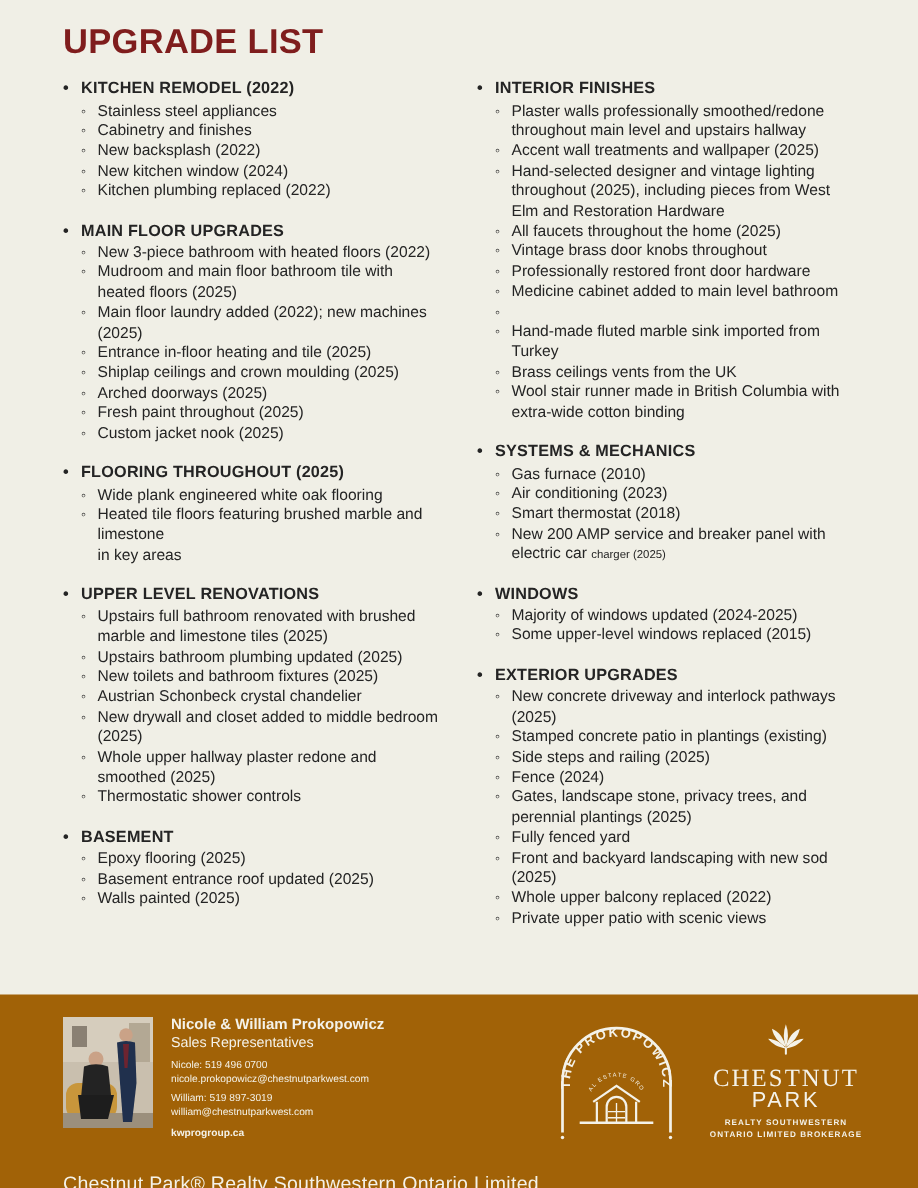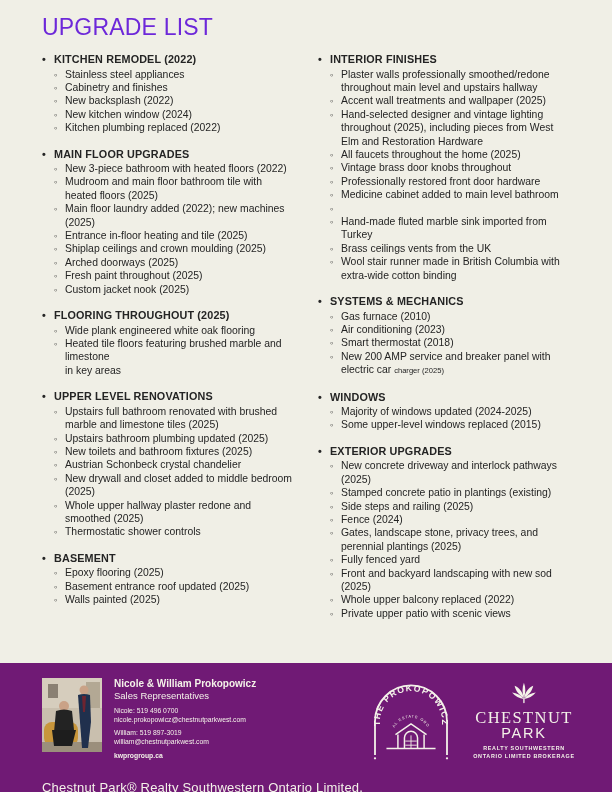--- a/index.html
+++ b/index.html
@@ -8,38 +8,38 @@
     background:#f0efe6;
     font-family:"Liberation Sans","DejaVu Sans",sans-serif;
     color:#242424;
     overflow:hidden;
     position:relative;
   }
   .content{padding:14px 34px 0 42px;}
   .page-title{
     margin:0 0 12px 0;
     font-size:23px;
-    font-weight:400;
+    font-weight:700;
     letter-spacing:.2px;
-    color:#6d28d9;
+    color:#7f1d1d;
   }
   .columns{display:flex;gap:16px;}
   .col{flex:1;min-width:0;padding-right:10px;}
   .section{margin-bottom:13px;}
   .sec-header{display:flex;align-items:flex-start;font-weight:700;font-size:10.8px;line-height:13.5px;letter-spacing:.15px;}
   .hb{width:12px;flex:0 0 12px;font-size:10.8px;}
   ul.items{list-style:none;margin:1px 0 0 0;padding:0 0 0 12px;}
   ul.items li{display:flex;align-items:flex-start;font-size:10.4px;line-height:13.4px;}
   .ib{width:11px;flex:0 0 11px;font-size:9.5px;color:#2b2b2b;}
   .itx{white-space:pre-line;}
   .itx .small{font-size:7.6px;}
   
   .footer{
     position:absolute;left:0;bottom:0;width:612px;height:129px;
-    background:#701a75;color:#f4f2e9;box-sizing:border-box;
+    background:#a16207;color:#f4f2e9;box-sizing:border-box;
     padding:15px 36px 0 42px;
   }
   .footer-main{display:flex;align-items:flex-start;}
   .photo{width:60px;height:74px;flex:0 0 60px;overflow:hidden;background:#cfc6b8;}
   .photo svg{display:block;}
   .agent-info{margin-left:12px;}
   .agent-name{font-size:10px;font-weight:700;line-height:12px;}
   .agent-role{font-size:9.5px;line-height:12px;}
   .contact-block{font-size:6.8px;line-height:8.6px;margin-top:5px;}
   .website{font-size:6.8px;font-weight:700;margin-top:6px;}

